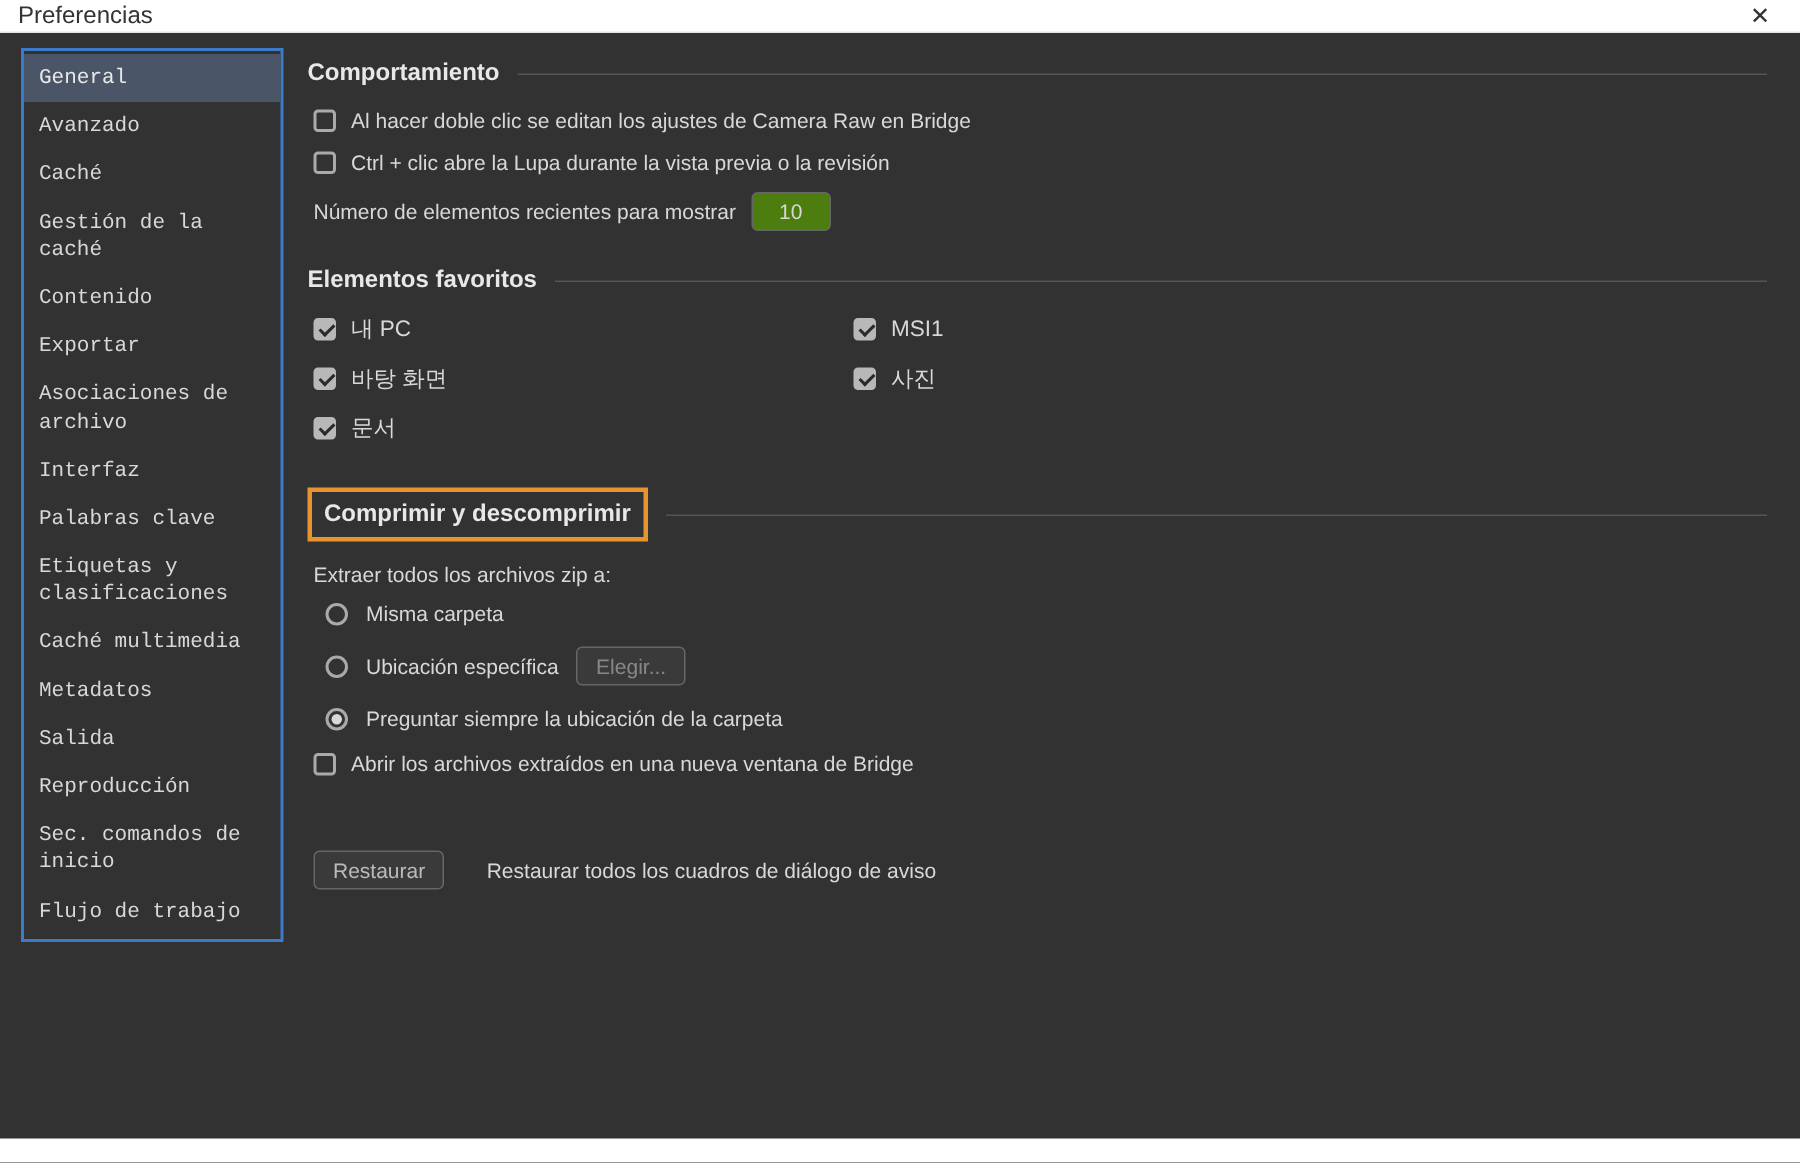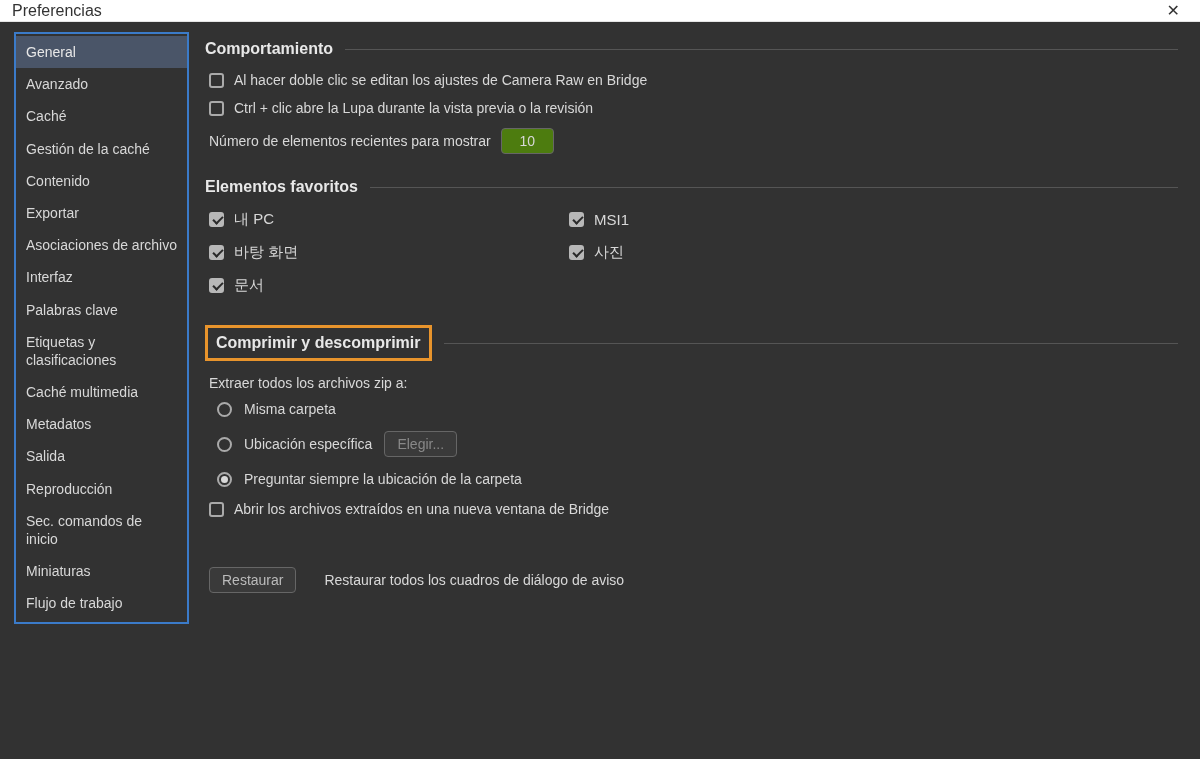--- a/index.html
+++ b/index.html
@@ -33,20 +33,21 @@
     background: #323232;
     padding: 2px 0;
     height: fit-content;
   }
   .sidebar-item {
     padding: 7px 10px;
     color: #d8d8d8;
     font-size: 14px;
     cursor: pointer;
     line-height: 1.3;
+    font-family: Liberation Mono, monospace;
   }
   .sidebar-item.active {
     background: #4a5568;
     color: #e8e8e8;
   }
   .content {
     flex: 1;
     padding: 18px 22px 10px 16px;
     color: #d8d8d8;
     overflow-y: auto;
@@ -169,21 +170,20 @@
       <div class="sidebar-item">Exportar</div>
       <div class="sidebar-item">Asociaciones de archivo</div>
       <div class="sidebar-item">Interfaz</div>
       <div class="sidebar-item">Palabras clave</div>
       <div class="sidebar-item">Etiquetas y clasificaciones</div>
       <div class="sidebar-item">Caché multimedia</div>
       <div class="sidebar-item">Metadatos</div>
       <div class="sidebar-item">Salida</div>
       <div class="sidebar-item">Reproducción</div>
       <div class="sidebar-item">Sec. comandos de inicio</div>
-      <div class="sidebar-item">Miniaturas</div>
       <div class="sidebar-item">Flujo de trabajo</div>
     </div>
 
   <div class="content">
 
     <div class="section-header">
       <div class="section-title">Comportamiento</div>
       <div class="section-line"></div>
     </div>
     <div class="row">

